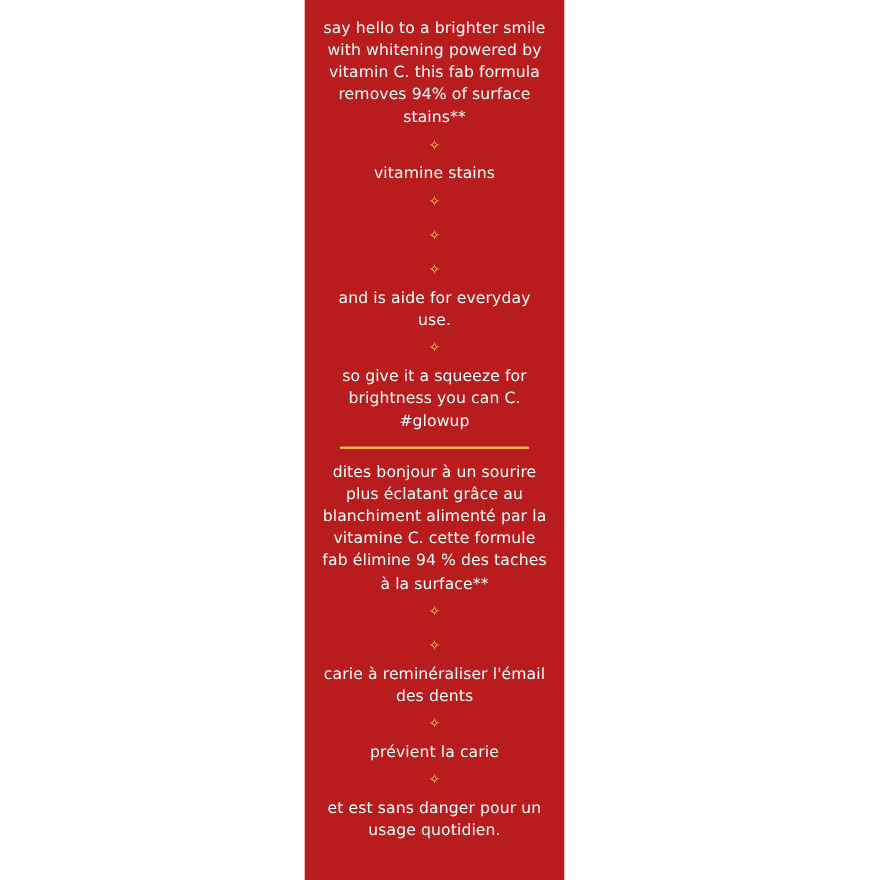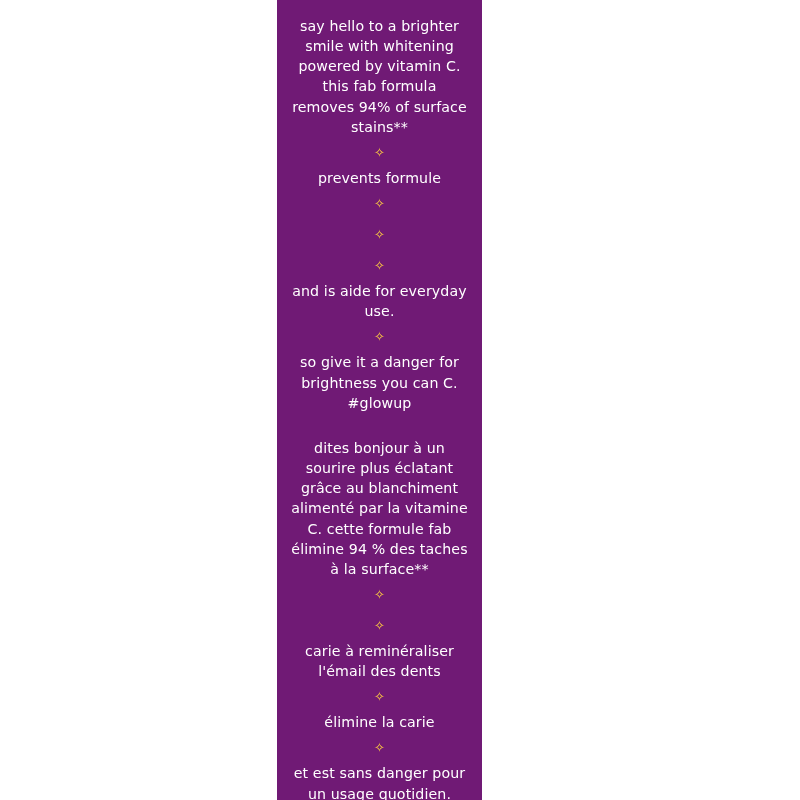--- a/index.html
+++ b/index.html
@@ -16,23 +16,23 @@
   #stage {
     position: relative;
     width: 800px;
     height: 800px;
     background: #ffffff;
   }
   .panel {
     position: absolute;
     left: 277px;
     top: 0;
-    width: 205px;
+    width: 236px;
     height: 800px;
-    background: #701a75;
+    background: #b91c1c;
     box-sizing: border-box;
     padding: 14px 14px 10px 14px;
     display: flex;
     flex-direction: column;
     align-items: center;
     overflow: hidden;
   }
   .block {
     color: #ffffff;
     font-size: 14.2px;
@@ -67,42 +67,42 @@
 </style>
 </head>
 <body>
 
 <div id="stage">
   <div class="panel">
 
     <div class="block lead">say hello to a brighter smile with whitening powered by vitamin C. this fab formula removes 94% of surface stains**</div>
 
     <div class="sep-icon">✧</div>
-    <div class="block">prevents formule</div>
+    <div class="block">vitamine stains</div>
 
     <div class="sep-icon">✧</div>
 
     <div class="sep-icon">✧</div>
 
     <div class="sep-icon">✧</div>
     <div class="block">and is aide for everyday use.</div>
 
     <div class="sep-icon">✧</div>
-    <div class="block">so give it a danger for brightness you can C. #glowup</div>
+    <div class="block">so give it a squeeze for brightness you can C. #glowup</div>
 
     <div class="rule"></div>
 
     <div class="block">dites bonjour à un sourire plus éclatant grâce au blanchiment alimenté par la vitamine C. cette formule fab élimine 94 % des taches à la surface**</div>
 
     <div class="sep-icon">✧</div>
 
     <div class="sep-icon">✧</div>
     <div class="block">carie à reminéraliser l'émail des dents</div>
 
     <div class="sep-icon">✧</div>
-    <div class="block">élimine la carie</div>
+    <div class="block">prévient la carie</div>
 
     <div class="sep-icon">✧</div>
     <div class="block">et est sans danger pour un usage quotidien.</div>
 
     <div class="spacer-bottom"></div>
   </div>
 </div>
 
 </body></html>

